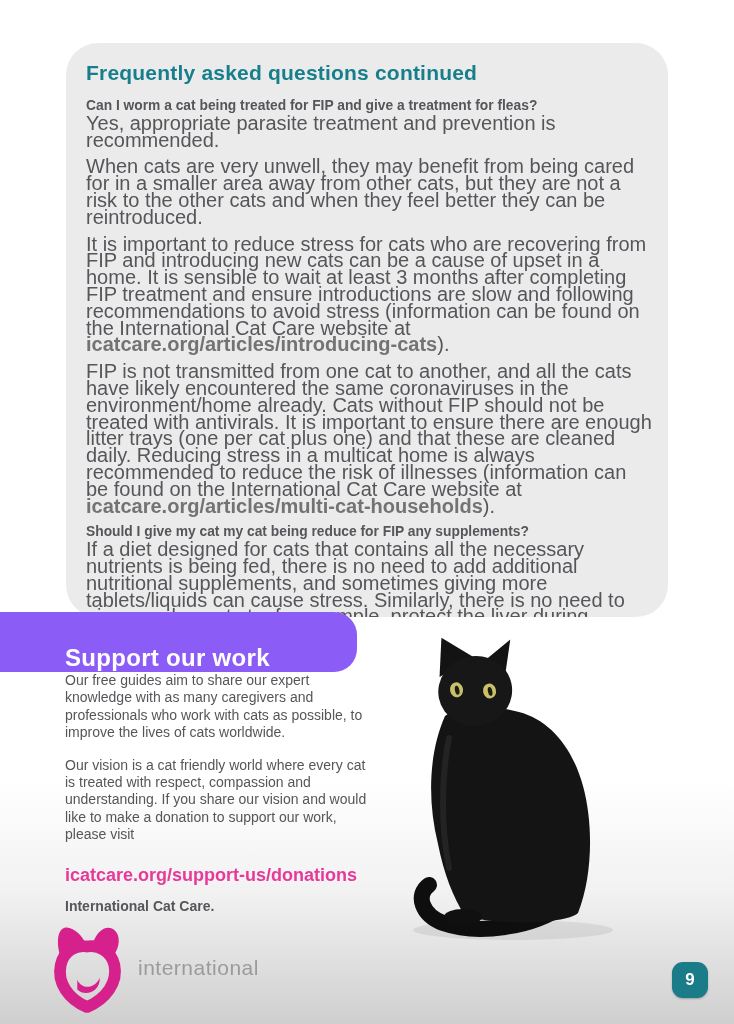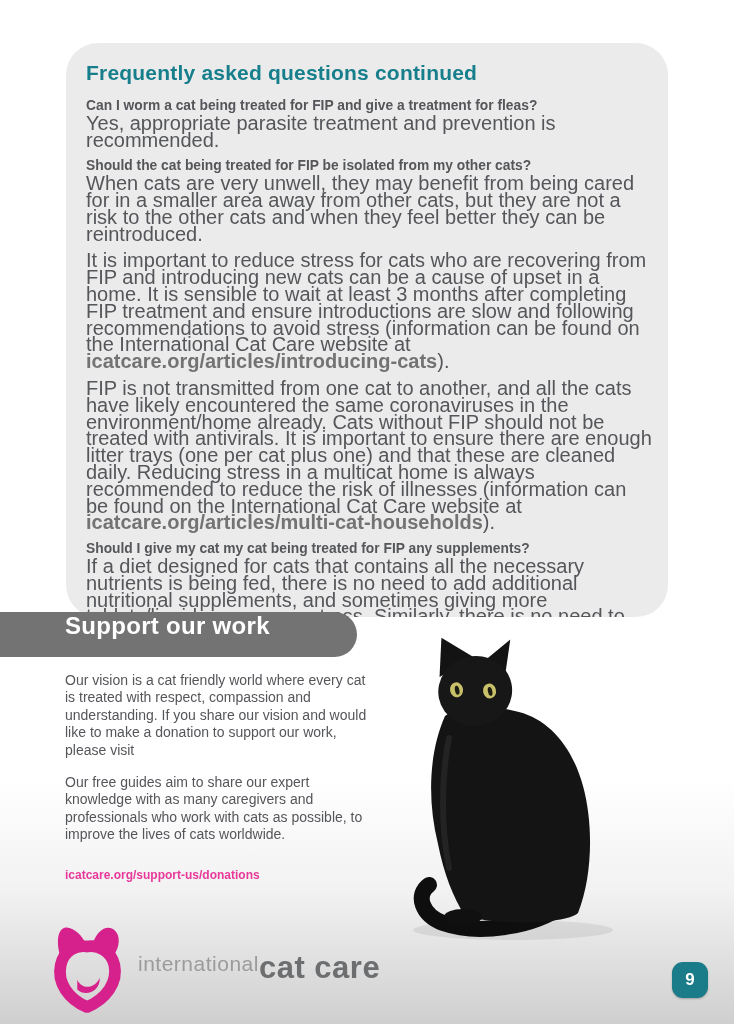--- a/index.html
+++ b/index.html
@@ -14,32 +14,32 @@
     padding:14px 20px 2px 20px;overflow:hidden;
   }
   .faq-title{
     color:#177f8c;font-size:21px;font-weight:bold;margin:4px 0 13px 0;letter-spacing:.2px;
   }
   .faq-item{margin:4px 0 10px 0;width:566px;}
   .question{font-weight:bold;color:#55565a;font-size:13.8px;line-height:16.8px;margin:0;}
   .answer{color:#55565a;font-size:20px;line-height:16.8px;margin:0;}
   .tlink{color:#737373;font-weight:bold;text-decoration:none;cursor:pointer;}
   .support-banner{
-    position:absolute;left:0;top:612px;width:357px;height:45px;
-    background:#737373;border-radius:0 23px 23px 0;display:flex;align-items:flex-start;
+    position:absolute;left:0;top:612px;width:357px;height:60px;
+    background:#8b5cf6;border-radius:0 23px 23px 0;display:flex;align-items:flex-end;
   }
   .support-banner .banner-label{
     color:#ffffff;font-weight:bold;font-size:24px;margin-left:65px;letter-spacing:.3px;
   }
   .support-text{
     position:absolute;left:65px;top:672px;width:314px;
     color:#55565a;font-size:14px;line-height:17.4px;
   }
   .support-text p{margin:0 0 15px 0;}
-  .plink{color:#e8399a;font-weight:bold;text-decoration:none;cursor:pointer;display:inline-block;margin:8px 0 8px 0;font-size:12px;}
+  .plink{color:#e8399a;font-weight:bold;text-decoration:none;cursor:pointer;display:inline-block;margin:8px 0 8px 0;font-size:18px;}
   .thanks{margin-top:6px;}
   .thanks .bold{font-weight:bold;}
   .cat-photo{position:absolute;left:393px;top:628px;width:302px;height:320px;}
   .logo{position:absolute;left:50px;top:920px;display:flex;align-items:center;}
   .logo-icon{width:78px;height:96px;}
   .logo-text{margin-left:10px;display:flex;flex-direction:row;justify-content:center;}
   .logo-line1{color:#9b9b9b;font-size:21px;letter-spacing:.5px;line-height:22px;}
   .logo-line2{color:#6d6e70;font-size:31px;font-weight:bold;letter-spacing:.5px;line-height:30px;}
   .page-badge{
     position:absolute;left:672px;top:962px;width:36px;height:36px;
@@ -53,47 +53,47 @@
 
 <div class="faq-card">
   <div class="faq-title">Frequently asked questions continued</div>
 
   <div class="faq-item">
     <p class="question">Can I worm a cat being treated for FIP and give a treatment for fleas?</p>
     <p class="answer">Yes, appropriate parasite treatment and prevention is recommended.</p>
   </div>
 
   <div class="faq-item">
-    <p class="question">Should the cat being treated for FIP be isolated from my other cats?</p>
     <p class="answer">When cats are very unwell, they may benefit from being cared for in a smaller area away from other cats, but they are not a risk to the other cats and when they feel better they can be reintroduced.</p>
   </div>
 
   <div class="faq-item">
     <p class="answer"><span>It is important to reduce stress for cats who are recovering from FIP and introducing new cats can be a cause of upset in a home. It is sensible to wait at least 3 months after completing FIP treatment and ensure introductions are slow and following recommendations to avoid stress (information can be found on the International Cat Care website at </span><a class="tlink">icatcare.org/articles/introducing-cats</a><span>).</span></p>
   </div>
 
   <div class="faq-item">
     <p class="answer"><span>FIP is not transmitted from one cat to another, and all the cats have likely encountered the same coronaviruses in the environment/home already. Cats without FIP should not be treated with antivirals. It is important to ensure there are enough litter trays (one per cat plus one) and that these are cleaned daily. Reducing stress in a multicat home is always recommended to reduce the risk of illnesses (information can be found on the International Cat Care website at </span><a class="tlink">icatcare.org/articles/multi-cat-households</a><span>).</span></p>
   </div>
 
   <div class="faq-item">
-    <p class="question">Should I give my cat my cat being treated for FIP any supplements?</p>
+    <p class="question">Should I give my cat my cat being reduce for FIP any supplements?</p>
     <p class="answer">If a diet designed for cats that contains all the necessary nutrients is being fed, there is no need to add additional nutritional supplements, and sometimes giving more tablets/liquids can cause stress. Similarly, there is no need to give supplements to, for example, protect the liver during antiviral treatment, as the antiviral treatments are known to work well alone. Any product a caregiver is thinking of giving should be discussed with their veterinarian.</p>
   </div>
 </div>
 
 <div class="support-banner">
   <span class="banner-label">Support our work</span>
 </div>
 
 <div class="support-text">
+  <p>Our free guides aim to share our expert knowledge with as many caregivers and professionals who work with cats as possible, to improve the lives of cats worldwide.</p>
   <p>Our vision is a cat friendly world where every cat is treated with respect, compassion and understanding.  If you share our vision and would like to make  a donation to support our work, please visit</p>
-  <p>Our free guides aim to share our expert knowledge with as many caregivers and professionals who work with cats as possible, to improve the lives of cats worldwide.</p>
   <a class="plink">icatcare.org/support-us/donations</a>
   <div class="thanks">
+    <div class="bold">International Cat Care.</div>
   </div>
 </div>
 
 <div class="cat-photo">
   <svg width="302" height="320" viewBox="0 0 302 320" xmlns="http://www.w3.org/2000/svg">
 
     <ellipse cx="120" cy="302" rx="100" ry="10" fill="rgba(0,0,0,0.07)"></ellipse>
 
     <path d="M172,276 C 140,300 84,307 50,295 C 29,287 22,267 36,257" fill="none" stroke="#0e0e0e" stroke-width="16" stroke-linecap="round"></path>
 
@@ -121,17 +121,16 @@
 
     <path d="M10,34 C 5,14 11,4 20,7 C 29,10 35,18 37,25 C 27,25 17,28 10,34 Z" fill="#d6208b"></path>
     <path d="M44,23 C 48,10 58,3 66,9 C 73,15 71,27 66,34 C 59,28 51,24 44,23 Z" fill="#d6208b"></path>
 
     <path d="M38,88 C 19,80 7,63 11,45 C 14,31 26,24 38,26 C 50,24 63,31 66,45 C 70,63 57,80 38,88 Z" fill="none" stroke="#d6208b" stroke-width="12" stroke-linejoin="round"></path>
 
     <path d="M28,60 C 32,70 46,70 51,58 C 52,72 36,78 28,70 Z" fill="#d6208b"></path>
   </svg>
   <div class="logo-text">
     <span class="logo-line1">international</span>
-    <span class="logo-line2">cat care</span>
   </div>
 </div>
 
 <div class="page-badge">9</div>
 
 </body></html>

